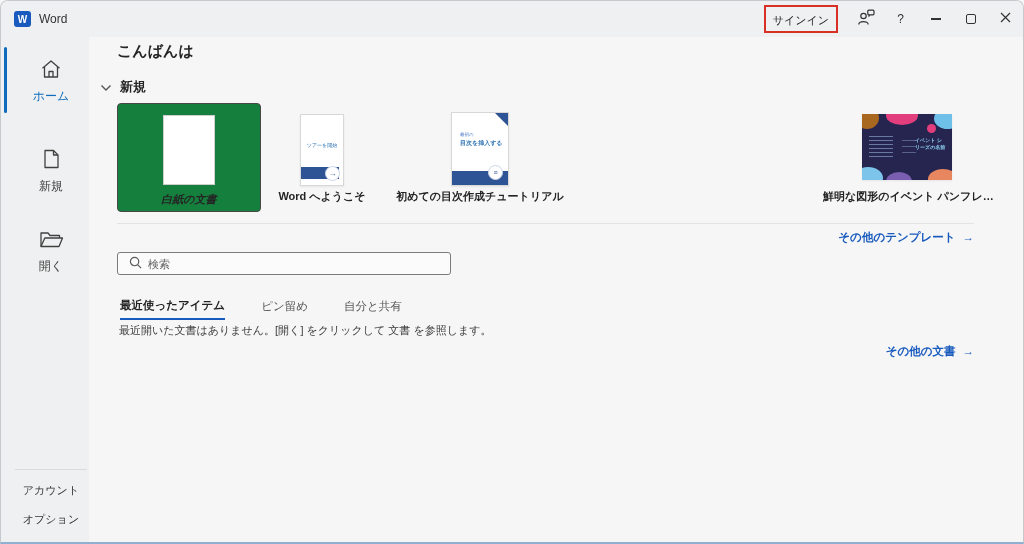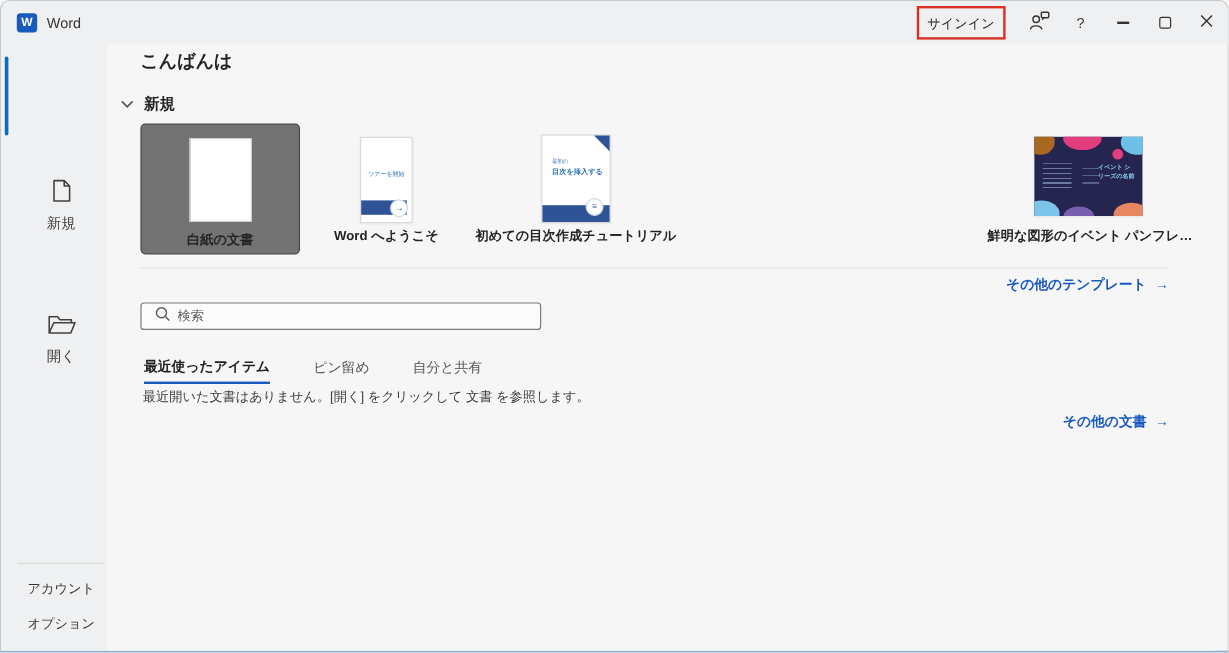--- a/index.html
+++ b/index.html
@@ -40,22 +40,22 @@
   .side-foot { position:absolute; width:100px; text-align:center; font-size:11px; color:#333; cursor:pointer; }
   
   .main { position:absolute; left:88px; top:36px; width:924px; height:508px; background:#f6f6f7; }
   .greeting { position:absolute; left:28px; top:5px; font-size:15px; font-weight:bold; color:#242424; }
   .new-header { position:absolute; left:11px; top:41px; display:flex; align-items:center; gap:8px; }
   .new-title { font-size:13px; font-weight:bold; color:#242424; }
   
   .card { position:absolute; text-align:center; cursor:pointer; }
   .card-label { font-size:11px; font-weight:bold; color:#242424; white-space:nowrap; }
   .card-blank {
-    left:28px; top:66px; width:133px; height:109px; background:#737373;
-    border:1.5px solid #474747; border-radius:4px;
+    left:28px; top:66px; width:144px; height:109px; background:#15803d;
+    border:1.5px solid #474747; border-radius:4px;font-style:italic;
   }
   .blank-thumb { width:52px; height:70px; background:#fff; border:1px solid #cfcfcf; margin:11px auto 0; }
   .card-blank .card-label { margin-top:7px; }
   .thumb { position:relative; margin:0 auto; background:#fff; border:1px solid #d8d8d8; box-shadow:0 1px 2px rgba(0,0,0,.07); }
   .thumb-area { display:flex; align-items:flex-start; justify-content:center; }
   .c2 { left:158px; top:66px; width:150px; }  .c2 .thumb-area{ height:86px; padding-top:11px; } .c2 .thumb{ width:44px; height:72px; }
   .c3 { left:306px; top:66px; width:170px; }  .c3 .thumb-area{ height:86px; padding-top:9px; }  .c3 .thumb{ width:58px; height:74px; }
   .c4 { left:452px; top:66px; width:150px; }  .c4 .thumb-area{ height:86px; padding-top:13px; } .c4 .thumb{ width:84px; height:66px; }
   .c5 { left:588px; top:66px; width:168px; }  .c5 .thumb-area{ height:86px; padding-top:13px; } .c5 .thumb{ width:88px; height:57px; }
   .c6 { left:734px; top:66px; width:168px; }  .c6 .thumb-area{ height:86px; padding-top:11px; } .c6 .thumb{ width:90px; height:66px; border:none; }
@@ -163,32 +163,42 @@
               <path d="M1 1 L10 10 M10 1 L1 10"></path>
             </svg>
         </span>
       </button>
     </div>
   </div>
 
   <div class="sidebar">
     <div class="nav-indicator"></div>
 
+    <div class="nav-item active" style="top:20px;">
+      <span>
+        <svg width="24" height="24" viewBox="0 0 24 24" fill="none" stroke="#404040" stroke-width="1.3" stroke-linejoin="round">
+          <path d="M3.5 11.2 L12 4 L20.5 11.2"></path>
+          <path d="M5.5 9.8 V20 H18.5 V9.8"></path>
+          <path d="M10 20 V14.5 H14 V20"></path>
+        </svg>
+      </span>
+      <span class="nav-label">ホーム</span>
+    </div>
 
     <div class="nav-item" style="top:110px;">
       <span>
         <svg width="22" height="24" viewBox="0 0 22 24" fill="none" stroke="#404040" stroke-width="1.3" stroke-linejoin="round">
           <path d="M5 3.5 H13.5 L18 8 V20.5 H5 Z"></path>
           <path d="M13.5 3.5 V8 H18"></path>
         </svg>
       </span>
       <span class="nav-label">新規</span>
     </div>
 
-    <div class="nav-item" style="top:222px;">
+    <div class="nav-item" style="top:191px;">
       <span>
         <svg width="27" height="23" viewBox="0 0 27 23" fill="none" stroke="#404040" stroke-width="1.3" stroke-linejoin="round">
           <path d="M3 18.5 V5 H10 L12 7.5 H21.5 V10"></path>
           <path d="M3 18.5 L6.8 10 H24.5 L21 18.5 Z"></path>
         </svg>
       </span>
       <span class="nav-label">開く</span>
     </div>
 
     <div class="side-divider"></div>

